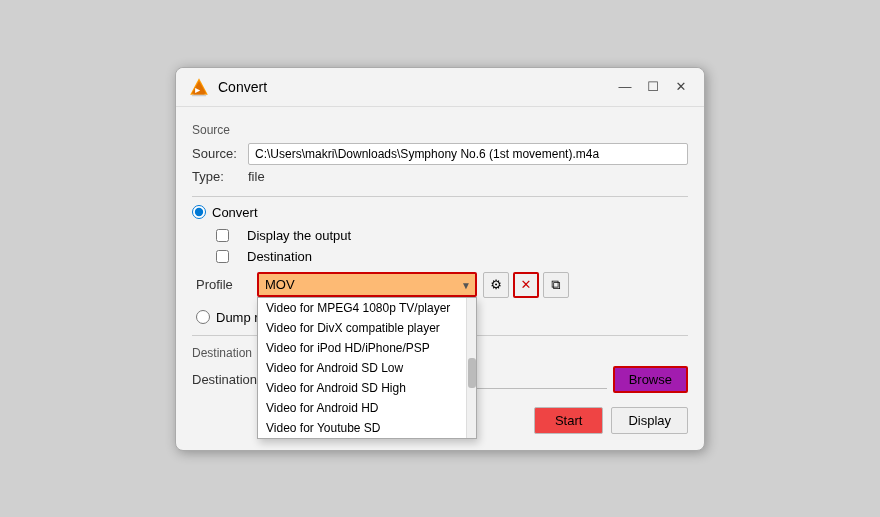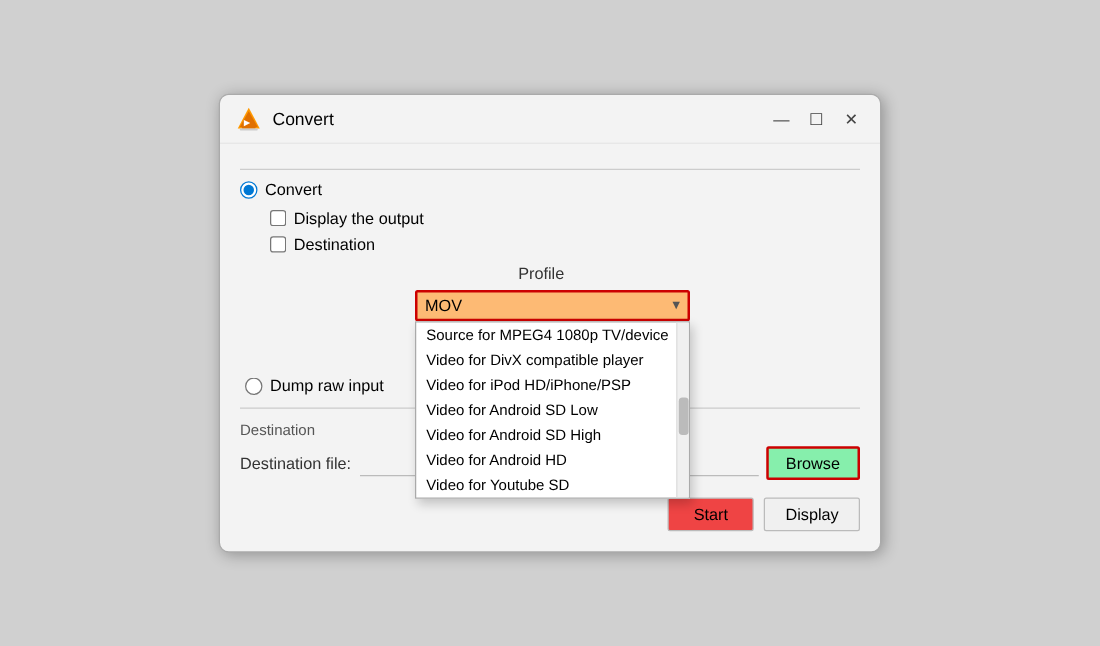--- a/index.html
+++ b/index.html
@@ -138,21 +138,21 @@
 
     .radio-label {
       font-size: 13px;
       color: #000;
       font-weight: 500;
     }
 
     .checkbox-row {
       display: flex;
       align-items: center;
-      gap: 6px;
+      gap: 18px;
       margin-bottom: 6px;
       margin-left: 4px;
       padding-left: 20px;
     }
 
     .checkbox-input {
       width: 13px;
       height: 13px;
     }
 
@@ -161,21 +161,20 @@
       color: #000;
     }
 
     .profile-row {
       display: flex;
       align-items: center;
       gap: 6px;
       margin-top: 8px;
       margin-left: 4px;
       position: relative;
-      flex-direction: column;
     }
 
     .profile-label {
       font-size: 13px;
       color: #333;
       min-width: 55px;
     }
 
     .profile-select-wrapper {
       position: relative;
@@ -299,21 +298,21 @@
       border: none;
       border-bottom: 1px solid #bbb;
       background: transparent;
       font-size: 13px;
       padding: 2px 4px;
       outline: none;
     }
 
     .browse-btn {
       padding: 4px 14px;
-      background: #86efac;
+      background: #a21caf;
       border: 2px solid #cc0000;
       cursor: pointer;
       font-size: 13px;
       border-radius: 2px;
       font-weight: 500;
     }
 
     .bottom-row {
       display: flex;
       justify-content: flex-end;
@@ -358,20 +357,31 @@
     </div>
     <div class="titlebar-controls">
       <button class="titlebar-btn">—</button>
       <button class="titlebar-btn">☐</button>
       <button class="titlebar-btn close">✕</button>
     </div>
   </div>
 
   <div class="content">
 
+    <div class="source-group">
+      <div class="section-label">Source</div>
+      <div class="source-row">
+        <span class="source-key">Source:</span>
+        <div class="source-value-box">C:\Users\makri\Downloads\Symphony No.6 (1st movement).m4a</div>
+      </div>
+      <div class="source-row">
+        <span class="source-key">Type:</span>
+        <span class="source-type">file</span>
+      </div>
+    </div>
 
     <hr class="divider">
 
     <div class="settings-section">
 
       <div class="radio-row">
         <input type="radio" class="radio-input" name="mode" checked="" style="">
         <span class="radio-label">Convert</span>
       </div>
 
@@ -390,21 +400,21 @@
         <div class="profile-select-wrapper">
           <select class="profile-select" style="border: 2px solid #cc0000;">
             <option selected="">MOV</option>
           </select>
           <span class="select-arrow">▼</span>
 
           
           <div class="dropdown-open">
             <div class="dropdown-scrollbar-wrapper">
               <div class="dropdown-list">
-                <div class="dropdown-item">Source for MPEG4 1080p TV/device</div>
+                <div class="dropdown-item">Video for MPEG4 1080p TV/player</div>
                 <div class="dropdown-item">Video for DivX compatible player</div>
                 <div class="dropdown-item">Video for iPod HD/iPhone/PSP</div>
                 <div class="dropdown-item">Video for Android SD Low</div>
                 <div class="dropdown-item">Video for Android SD High</div>
                 <div class="dropdown-item">Video for Android HD</div>
                 <div class="dropdown-item">Video for Youtube SD</div>
 
               </div>
               <div class="dropdown-scrollbar">
                 <div class="scrollbar-thumb"></div>

